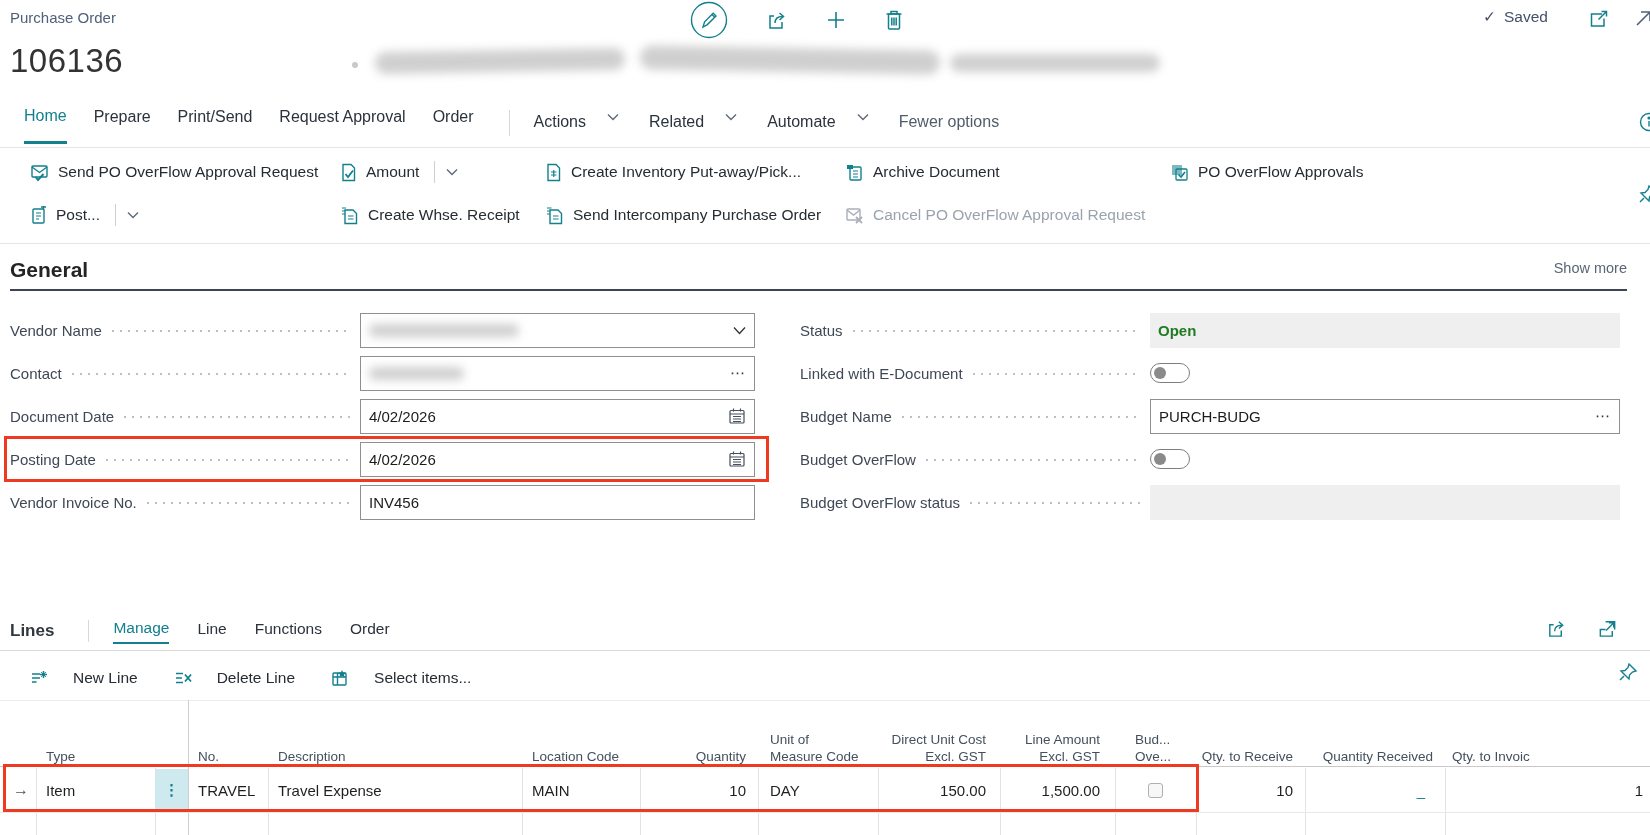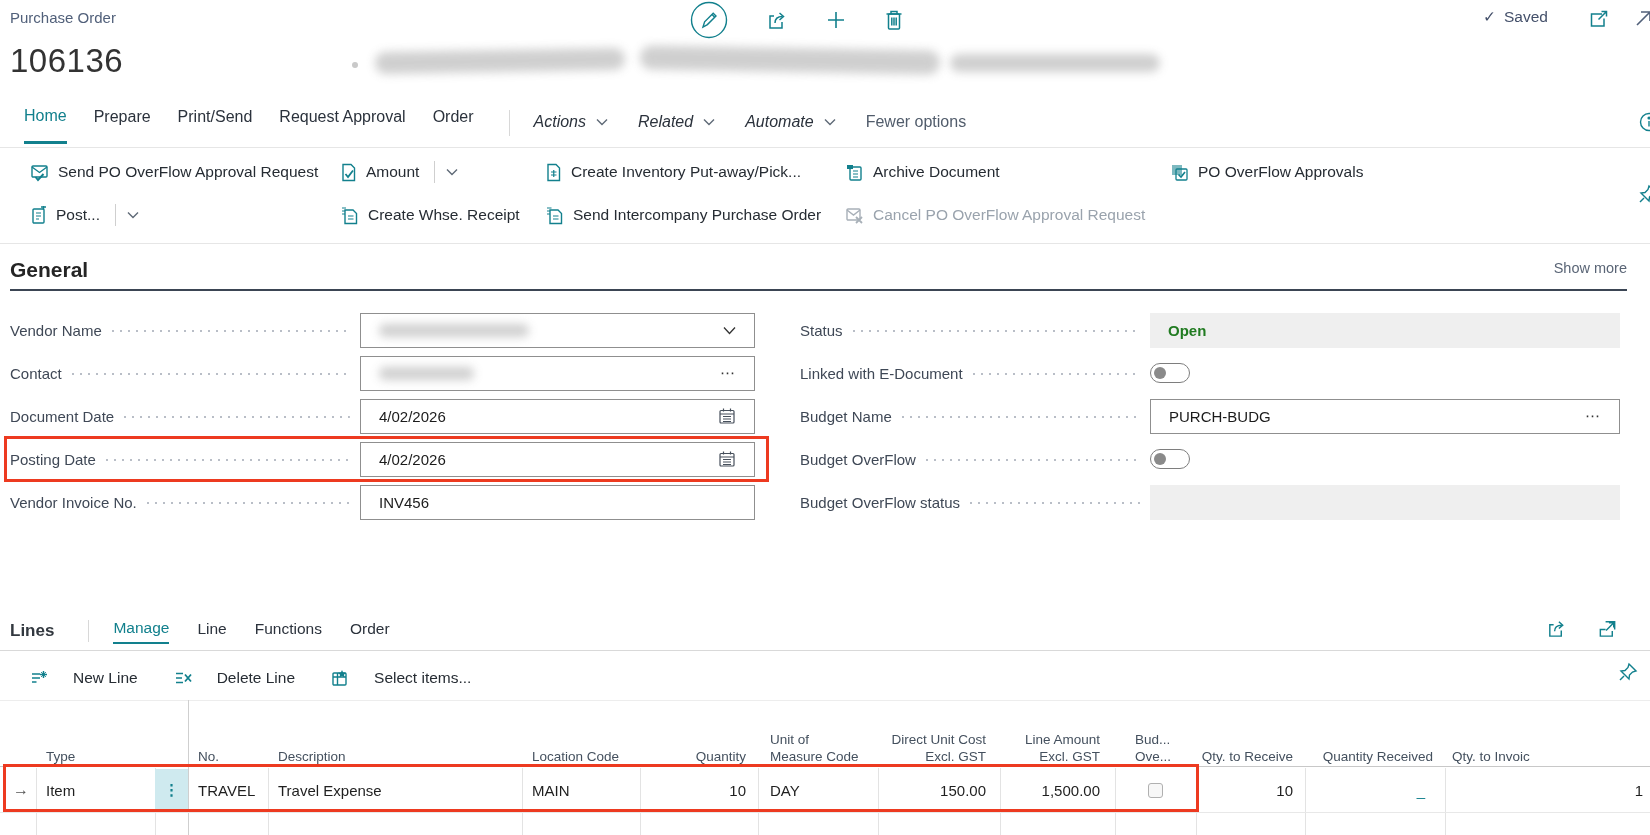--- a/index.html
+++ b/index.html
@@ -24,21 +24,21 @@
   .blob { background:#969696; opacity:.45; filter:blur(5px); border-radius:12px; }
   .title-blob1 { left:375px; top:50px; width:250px; height:22px; transform:rotate(-1deg); }
   .title-blob2 { left:640px; top:48px; width:300px; height:24px; transform:rotate(1deg); }
   .title-blob3 { left:950px; top:54px; width:210px; height:18px; }
 
   
   .menubar { left:24px; top:106px; height:38px; display:flex; align-items:center; font-size:16px; color:#2b323c; }
   .mtab { margin-right:27px; padding-bottom:16px; cursor:pointer; }
   .mtab.active { color:#12808d; border-bottom:3px solid #12808d; }
   .mdivider { width:1px; height:26px; background:#d8d8d8; margin:0 24px 4px 8px; }
-  .mdrop { margin-right:30px; display:flex; align-items:center; gap:10px; padding-bottom:6px; cursor:pointer;font-style:italic;}
+  .mdrop { margin-right:30px; display:flex; align-items:flex-start; gap:21px; padding-bottom:6px; cursor:pointer;}
   .fewer { color:#515c6b; padding-bottom:6px; cursor:pointer; }
   .info-circ { left:1639px; top:112px; }
   .hline { left:0; width:1650px; height:1px; background:#e6e6e6; }
 
   
   .abtn { position:absolute; display:flex; align-items:center; gap:9px; height:34px;
           font-size:15.5px; color:#262c33; cursor:pointer; white-space:nowrap; }
   .abtn.disabled { color:#9aa3ad; cursor:default; }
   .split-div { width:1px; height:22px; background:#cfcfcf; margin:0 2px 0 6px; }
 
@@ -46,21 +46,21 @@
   .sec-title { font-size:21px; font-weight:600; color:#242424; }
   .general-underline { left:10px; top:289px; width:1617px; height:2px; background:#3b4554; }
   .show-more { top:260px; left:1473px; width:154px; text-align:right; font-size:14.5px; color:#5a6576; cursor:pointer; }
 
   .frow { position:absolute; display:flex; align-items:center; height:36px; }
   .flabel { font-size:15px; color:#3f4856; white-space:nowrap; }
   .leader { flex:1; height:36px; margin:0 10px;
     background-image:repeating-linear-gradient(to right,#b9bec7 0 2px,transparent 2px 8px);
     background-size:100% 2px; background-repeat:no-repeat; background-position:center 18px; }
   .ffield { height:35px; border:1px solid #8f8f8f; background:#fff; display:flex;
-            align-items:center; padding:0 18px; font-size:15px; color:#1b1b1b;text-align:right; }
+            align-items:center; padding:0 8px; font-size:15px; color:#1b1b1b;text-align:right; }
   .ffield.gray { border:none; background:#efefef; }
   .ffield .grow { flex:1; }
   .w-left { width:395px; }
   .w-right { width:470px; }
   .val-blob { height:13px; border-radius:6px; }
   .status-open { font-weight:700; color:#217b21; font-size:15px; }
   .ellipsis-btn { color:#333; font-size:15px; letter-spacing:1px; cursor:pointer; }
   .combo-chev { cursor:pointer; }
   .toggle { width:40px; height:20px; border:1px solid #7e7e7e; border-radius:11px;
             position:relative; background:#fff; cursor:pointer; }

